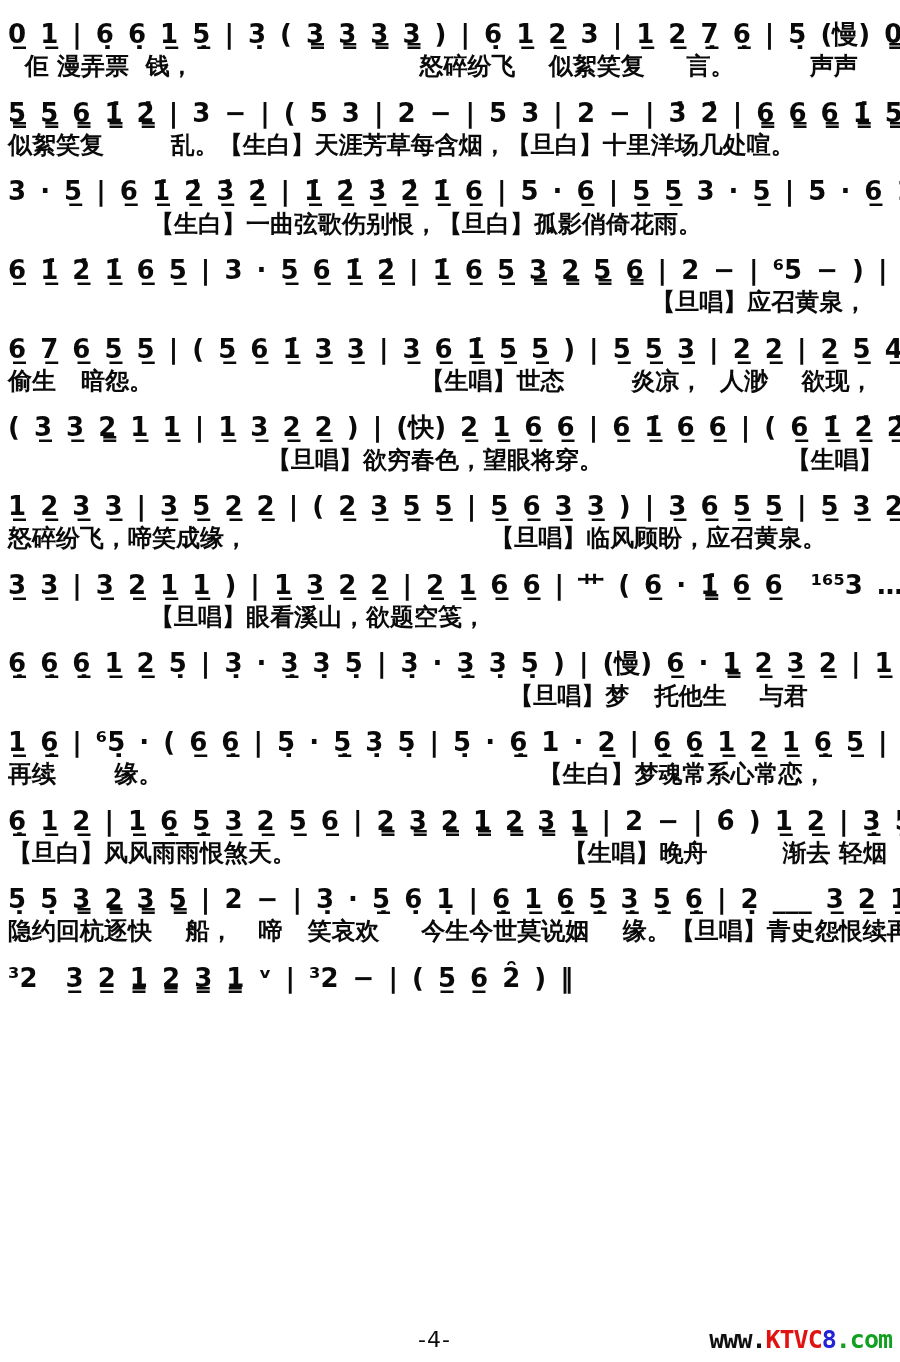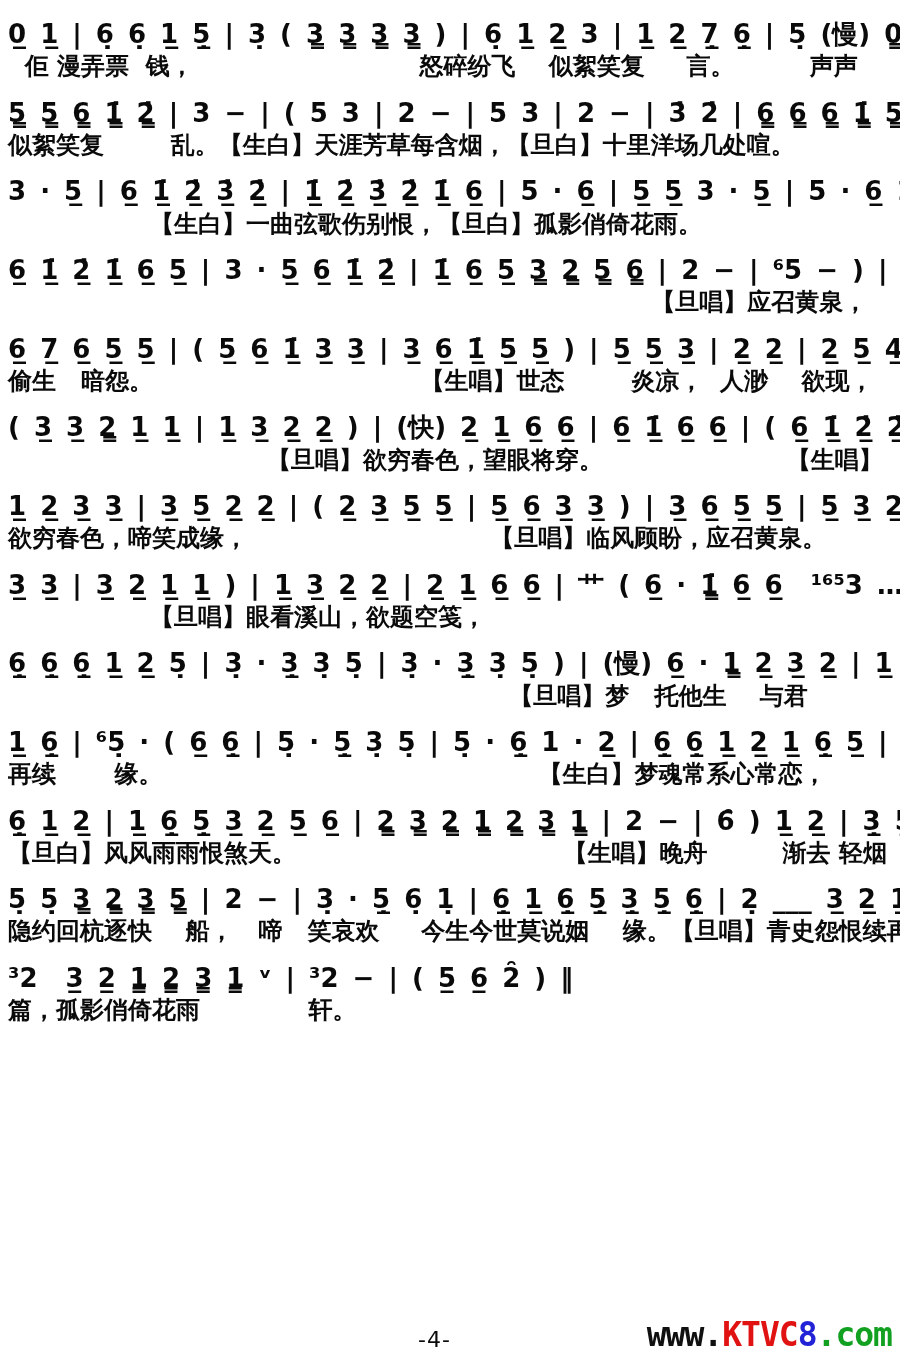--- a/index.html
+++ b/index.html
@@ -21,21 +21,21 @@
   .footer{
     position:absolute;left:0;bottom:6px;width:100%;height:34px;
   }
   .page-number{
     position:absolute;left:418px;bottom:4px;
     font-size:22px;font-weight:400;letter-spacing:1px;
   }
   .watermark{
     position:absolute;right:8px;bottom:2px;
     font-family:"DejaVu Sans Mono",monospace;
-    font-size:33px;font-weight:700;letter-spacing:-1px;
+    font-size:25px;font-weight:700;letter-spacing:-1px;
     white-space:nowrap;
   }
 </style>
 </head>
 <body>
 
 <div class="page">
   <div>
       <div class="system">
         <div class="notes">0̲ 1̲ | 6̣ 6̣ 1̲ 5̲̣ | 3̣ ( 3̳ 3̳ 3̳ 3̳ ) | 6̣ 1̲ 2̲ 3 | 1̲ 2̲ 7̲̣ 6̲̣ | 5̣ (慢) 0̳ 6̳ 1̳̇ |</div>
@@ -56,21 +56,21 @@
       <div class="system">
         <div class="notes">6̲ 7̲ 6̲ 5̲ 5̲ | ( 5̲ 6̲ 1̲̇ 3̲ 3̲ | 3̲ 6̲ 1̲̇ 5̲ 5̲ ) | 5̲ 5̲ 3̲ | 2̲ 2̲ | 2̲ 5̲ 4̲ 3̲ 3̲ |</div>
         <div class="lyrics">偷生   暗怨。                                【生唱】世态        炎凉，  人渺    欲现，</div>
       </div>
       <div class="system">
         <div class="notes">( 3̲ 3̲ 2̳ 1̲ 1̲ | 1̲ 3̲ 2̲ 2̲ ) | (快) 2̲ 1̲ 6̲ 6̲ | 6̲ 1̲̇ 6̲ 6̲ | ( 6̲ 1̲̇ 2̲̇ 2̲̇ | 2̲̇ 3̲̇ 1̲̇ 1̲̇ ) |</div>
         <div class="lyrics">                               【旦唱】欲穷春色，望眼将穿。                      【生唱】</div>
       </div>
       <div class="system">
         <div class="notes">1̲ 2̲ 3̲ 3̲ | 3̲ 5̲ 2̲ 2̲ | ( 2̲ 3̲ 5̲ 5̲ | 5̲ 6̲ 3̲ 3̲ ) | 3̲ 6̲ 5̲ 5̲ | 5̲ 3̲ 2̲ 2̲ | ( 2̲ 5̲</div>
-        <div class="lyrics">欲穷春色，啼笑成缘，                             【旦唱】临风顾盼，应召黄泉。</div>
+        <div class="lyrics">怒碎纷飞，啼笑成缘，                             【旦唱】临风顾盼，应召黄泉。</div>
       </div>
       <div class="system">
         <div class="notes">3̲ 3̲ | 3̲ 2̲ 1̲ 1̲ ) | 1̲ 3̲ 2̲ 2̲ | 2̲ 1̲ 6̲ 6̲ | 艹 ( 6̲ · 1̳̇ 6̲ 6̲  ¹⁶⁵3 …… ²⁄₄</div>
         <div class="lyrics">                 【旦唱】眼看溪山，欲题空笺，</div>
       </div>
       <div class="system">
         <div class="notes">6̲̣ 6̲̣ 6̲̣ 1̲ 2̲ 5̣ | 3̣ · 3̲̣ 3̣ 5̣ | 3̣ · 3̲̣ 3̣ 5̣ ) | (慢) 6̲ · 1̳ 2̲ 3̲ 2̲ | 1̲ 2̲ 3̲</div>
         <div class="lyrics">                                                            【旦唱】梦   托他生    与君</div>
       </div>
       <div class="system">
@@ -80,21 +80,20 @@
       <div class="system">
         <div class="notes">6̲̣ 1̲ 2̲ | 1̲ 6̲̣ 5̲̣ 3̲ 2̲ 5̲ 6̲ | 2̳ 3̳ 2̳ 1̳ 2̳ 3̳ 1̳ | 2 − | 6̑ ) 1̲ 2̲ | 3̲̣ 5̲̣ 6̲ 1̲̣ |</div>
         <div class="lyrics">【旦白】风风雨雨恨煞天。                                【生唱】晚舟         渐去 轻烟</div>
       </div>
       <div class="system">
         <div class="notes">5̣ 5̣ 3̳ 2̳ 3̳ 5̳ | 2 − | 3̣ · 5̲̣ 6̣ 1̣ | 6̲̣ 1̲ 6̲̣ 5̲̣ 3̲̣ 5̲̣ 6̲̣ | 2̣ ___ 3̲ 2̲ 1̲ 7̲̣ 6̲̣ 1̲ |</div>
         <div class="lyrics">隐约回杭逐快    船，   啼   笑哀欢     今生今世莫说姻    缘。【旦唱】青史怨恨续再</div>
       </div>
       <div class="system">
         <div class="notes">³2  3̲ 2̲ 1̳ 2̳ 3̳ 1̳ ᵛ | ³2 − | ( 5̲ 6̲ 2̑ ) ‖</div>
-        <div class="lyrics">篇，孤影俏倚花雨             轩。</div>
       </div>
     </div>
 </div>
 
 <div class="footer">
   <div class="page-number">-4-</div>
   <div class="watermark"><span style="color: rgb(16, 16, 16);">www.</span><span style="color: rgb(224, 18, 18);">KTVC</span><span style="color: rgb(34, 34, 214);">8</span><span style="color: rgb(18, 160, 32);">.com</span></div>
 </div>
 
 </body></html>

